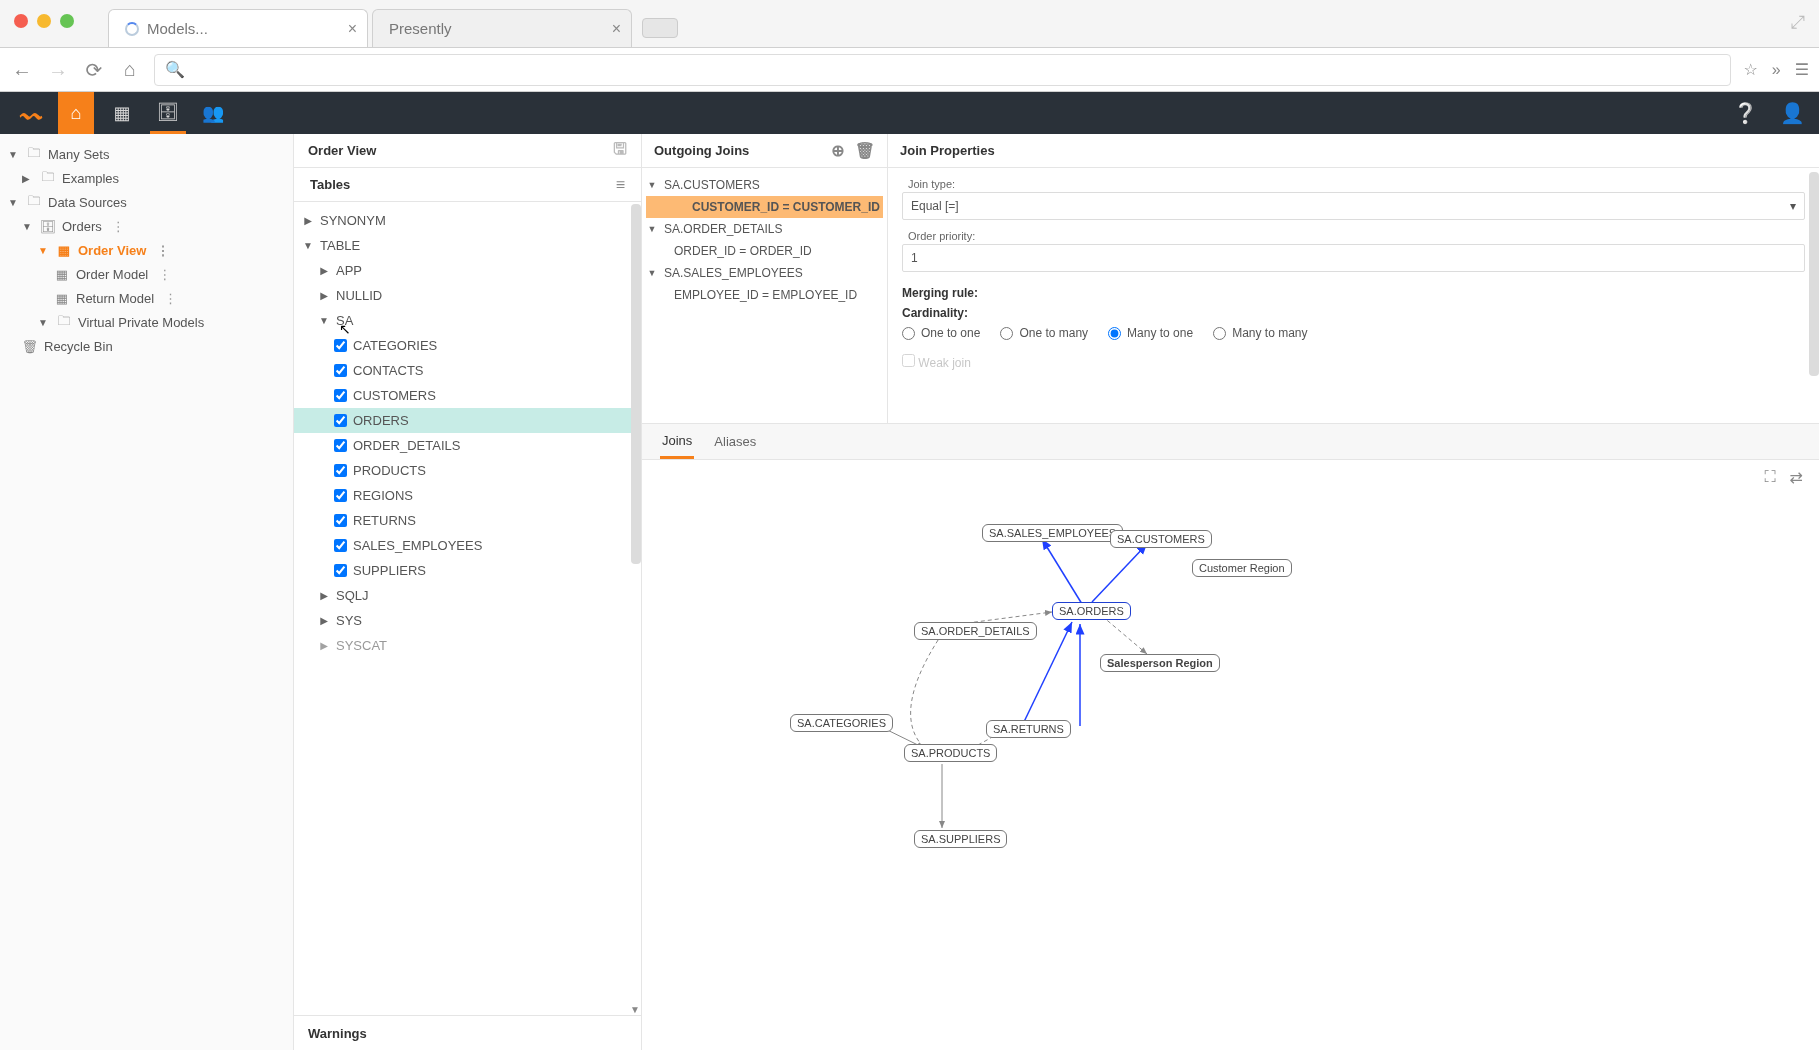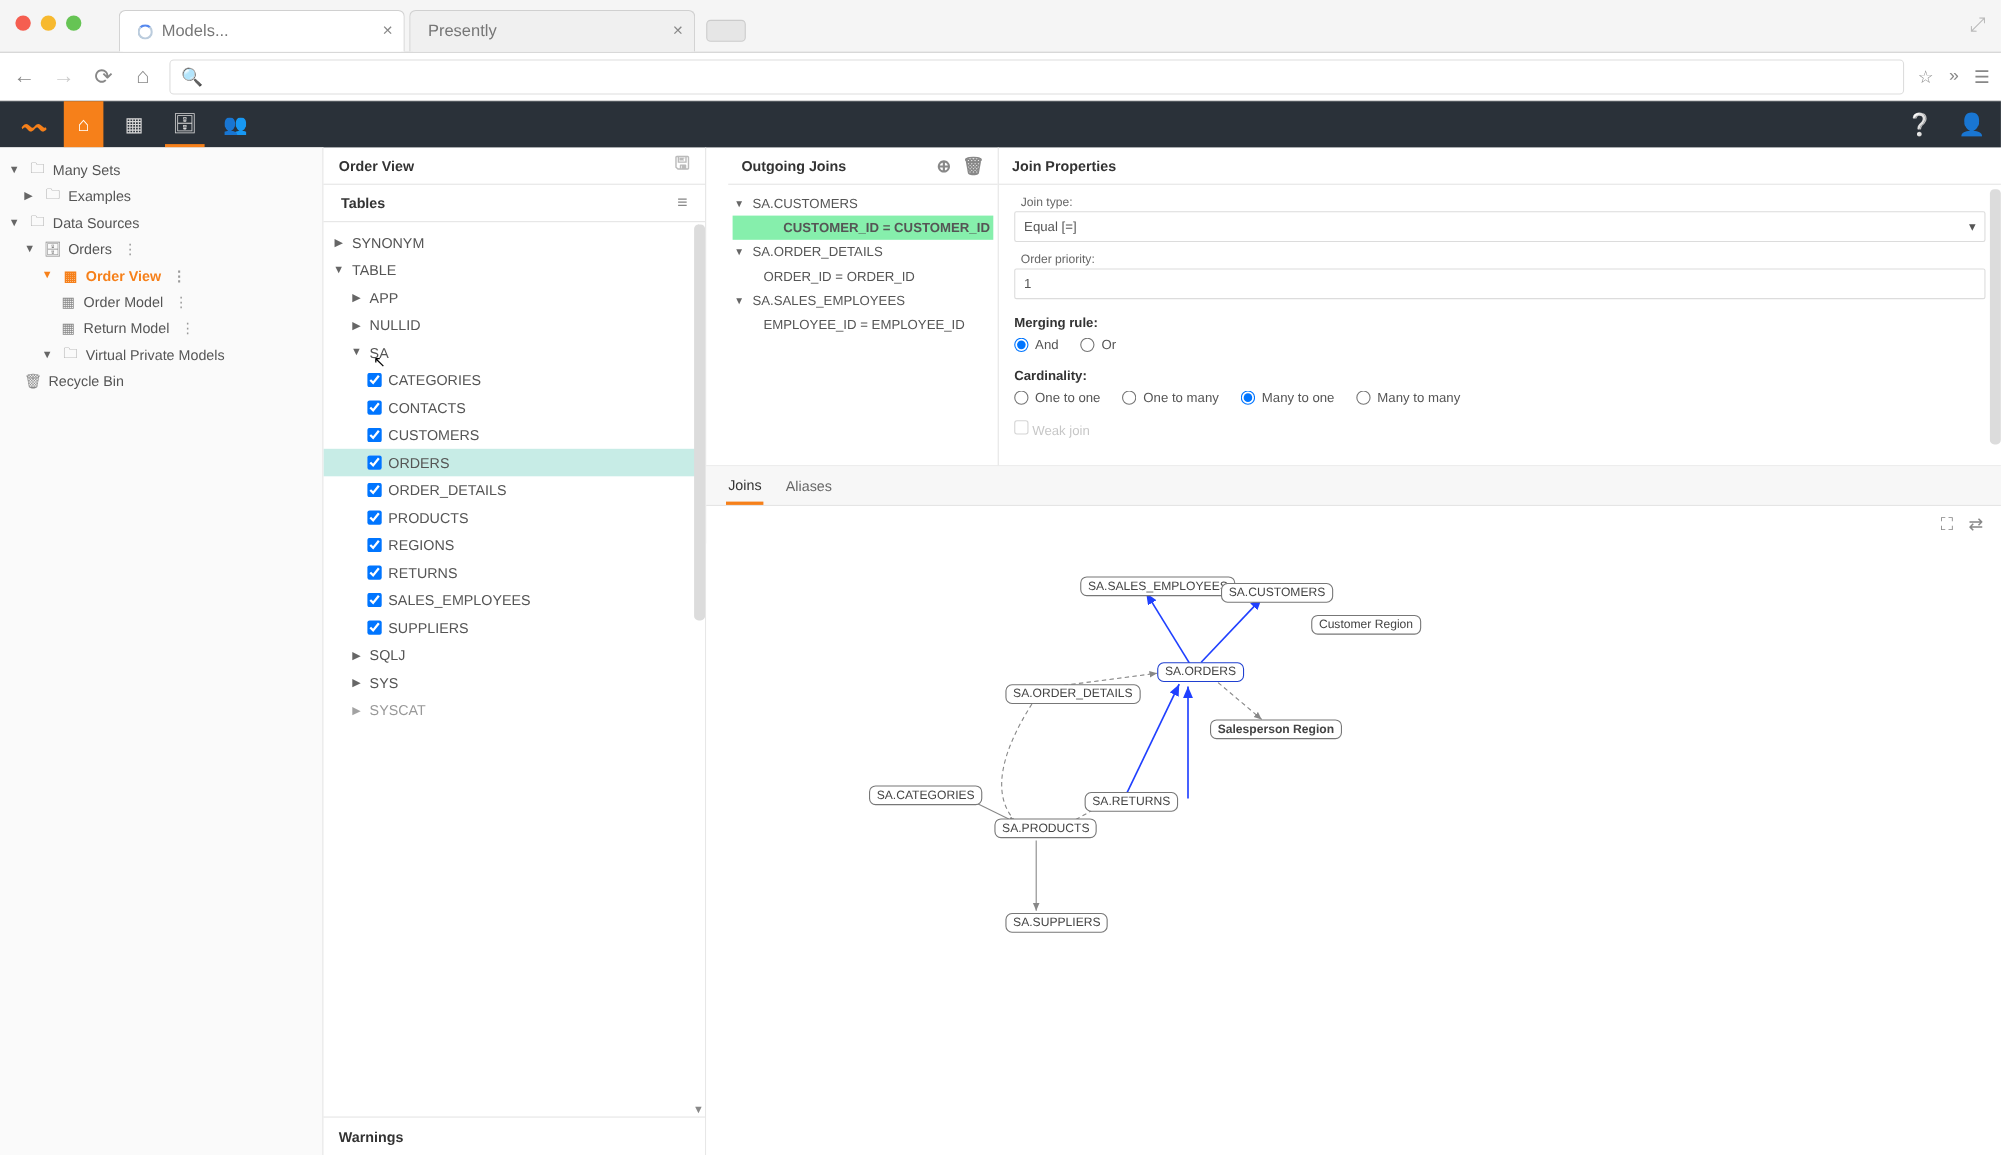--- a/index.html
+++ b/index.html
@@ -55,30 +55,30 @@
 .trow.l0 { padding-left:8px; } .trow.l1 { padding-left:24px;} .trow.l2 { padding-left:40px;}
 .trow .caret { width:12px; font-size:10px; color:#666; text-align:center;}
 .trow .cb { width:13px; height:13px; }
 .trow.highlight { background:#c7ece6; }
 .scroll-thumb { position:absolute; right:0; top:2px; width:10px; height:360px; background:#dcdcdc; border-radius:4px; }
 .scroll-arrow { position:absolute; right:0; width:12px; font-size:10px; color:#888; text-align:center; }
 .warnings-head { height:34px; display:flex; align-items:center; padding:0 14px; font-size:13px; font-weight:700; color:#333;}
 
 
 .right { flex:1; display:flex; flex-direction:column; }
-.right-top { display:flex; height: 290px; border-bottom:1px solid #e5e5e5;padding-left:20px;}
+.right-top { display:flex; height: 290px; border-bottom:1px solid #e5e5e5;}
 .joins-panel { width:246px; display:flex; flex-direction:column; border-right:1px solid #e5e5e5;}
 .joins-head { height:34px; display:flex; align-items:center; padding:0 12px; font-size:13px; font-weight:700; color:#333; gap:10px; border-bottom:1px solid #e5e5e5;}
 .joins-head .sp { flex:1; }
 .joins-head .ic { color:#888; font-size:16px; }
 .joins-body { padding:6px 4px; font-size:12px; color:#555; }
 .jrow { display:flex; align-items:center; height:22px; gap:6px; }
 .jrow .caret { width:12px; font-size:9px; color:#666; text-align:center;}
 .jrow.child { padding-left: 28px; }
-.jrow.highlight { background:#86efac; font-weight:700; }
+.jrow.highlight { background:#fdba74; font-weight:700; }
 .jrow.highlight .caret{ visibility:hidden;}
 
 .props-panel { flex:1; display:flex; flex-direction:column; position:relative;}
 .props-head { height:34px; display:flex; align-items:center; padding:0 12px; font-size:13px; font-weight:700; color:#333; border-bottom:1px solid #e5e5e5;}
 .props-body { padding: 10px 14px; font-size:12px; color:#444; overflow:hidden; position:relative;}
 .props-body label.small { font-size:11px; color:#666; display:block; margin-bottom:2px; margin-left:6px;}
 .props-body .select { border:1px solid #dcdcdc; height:28px; display:flex; align-items:center; padding:0 8px; border-radius:2px; font-size:12px; color:#555; margin-bottom:10px; justify-content:space-between;}
 .props-body .input { border:1px solid #dcdcdc; height:28px; display:flex; align-items:center; padding:0 8px; border-radius:2px; font-size:12px; color:#555; margin-bottom:14px;}
 .props-body .group-label { font-weight:700; font-size:12px; color:#333; margin-bottom:6px;}
 .radio-row { display:flex; gap:20px; align-items:center; font-size:12px; color:#555; margin-bottom:14px;}
@@ -335,30 +335,20 @@
           <label class="small">Join type:</label>
           <div class="select">
               <span>Equal [=]</span>
               <span>▾</span>
             </div>
           <label class="small">Order priority:</label>
           <div class="input">
               <span>1</span>
             </div>
           <div class="group-label">Merging rule:</div>
-          <div class="radio-row">
-            <span class="ropt">
-                <input type="radio" checked="" style="">
-                <span>And</span>
-              </span>
-            <span class="ropt">
-                <input type="radio" style="">
-                <span>Or</span>
-              </span>
-          </div>
           <div class="group-label">Cardinality:</div>
           <div class="radio-row">
             <span class="ropt">
                 <input type="radio" style="">
                 <span>One to one</span>
               </span>
             <span class="ropt">
                 <input type="radio" style="">
                 <span>One to many</span>
               </span>

